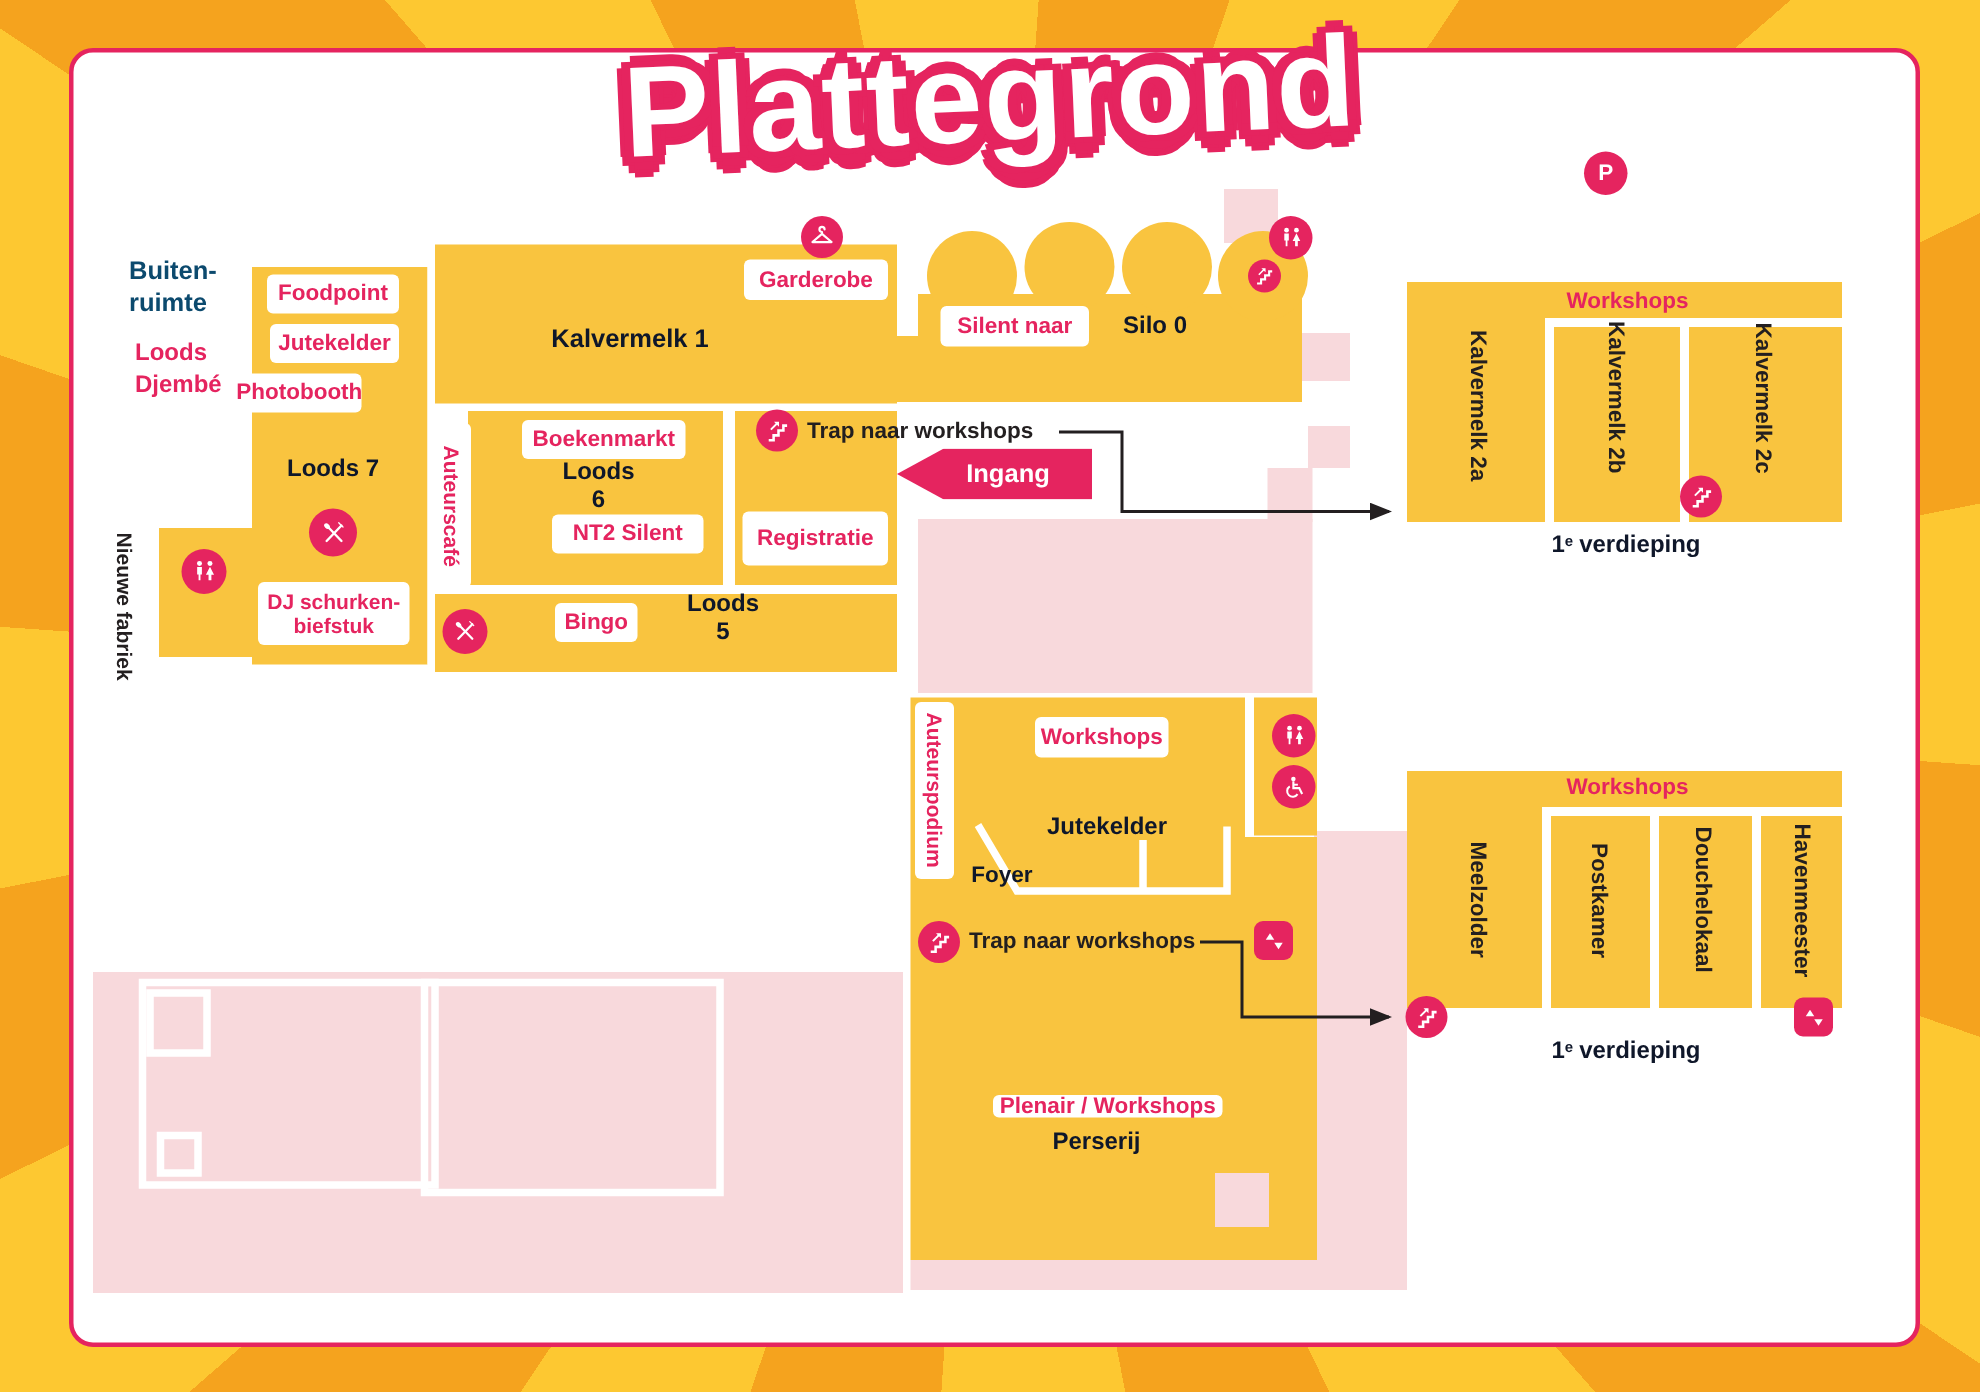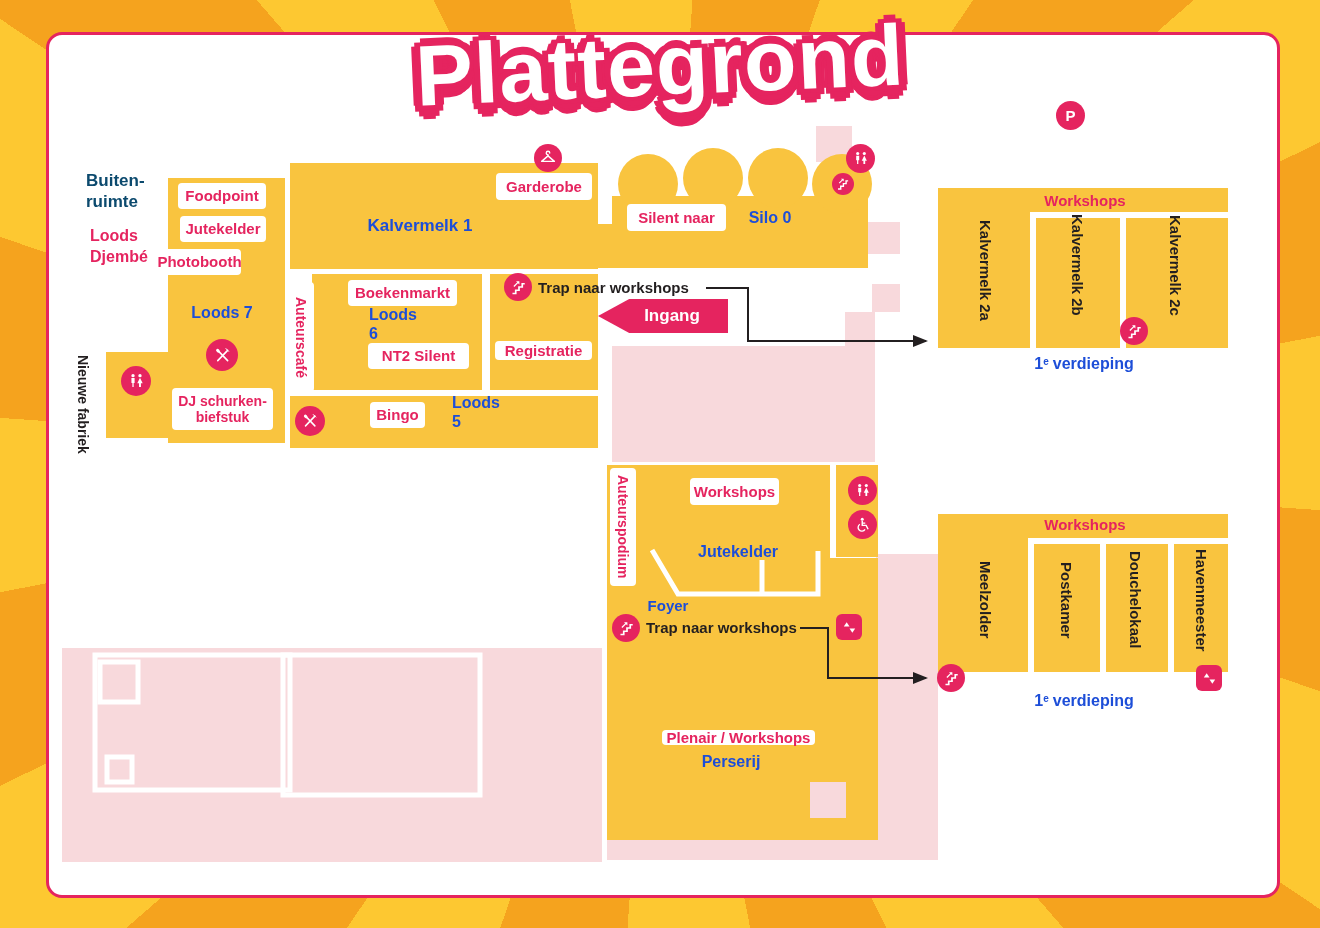--- a/index.html
+++ b/index.html
@@ -8,21 +8,21 @@
     font-family:"Liberation Sans",sans-serif;
     background:repeating-conic-gradient(from 4deg at 50% 50%, #f5a31e 0deg 15deg, #fdc831 15deg 30deg);
   }
   .a{position:absolute}
   .card{left:46px;top:32px;width:1228px;height:860px;background:#fff;border:3px solid #e5245f;border-radius:16px}
   .y{background:#f9c43f}
   .pk{background:#f8d9dc}
   .wh{background:#fff}
   .lbl{background:#fff;border-radius:4px;color:#e5245f;font-weight:bold;font-size:15px;
        display:flex;align-items:center;justify-content:center;text-align:center;line-height:1.15}
-  .btxt{color:#1d4ed8;font-weight:bold;font-size:16px;display:flex;align-items:center;justify-content:center;text-align:left;line-height:1.2}
+  .btxt{color:#0f172a;font-weight:bold;font-size:16px;display:flex;align-items:center;justify-content:center;text-align:center;line-height:1.2}
   .ptxt{color:#e5245f;font-weight:bold;font-size:16px;line-height:1.3}
   .vt{writing-mode:vertical-rl;text-orientation:mixed;color:#231f20;font-weight:bold;font-size:15px;
       display:flex;align-items:center;justify-content:center;text-align:center}
   .vlbl{writing-mode:vertical-rl;text-orientation:mixed;color:#e5245f;font-weight:bold;font-size:14px;
       background:#fff;border-radius:4px;display:flex;align-items:center;justify-content:center;text-align:center}
   .circ{background:#e5245f;border-radius:50%;display:flex;align-items:center;justify-content:center;color:#fff}
   .sqi{background:#e5245f;border-radius:6px;display:flex;align-items:center;justify-content:center}
   .pre{white-space:pre-line}
   .title{left:0;right:0;top:16px;text-align:center;font-size:86px;font-weight:bold;color:#fff;letter-spacing:1px;
     transform:rotate(-2.5deg);
@@ -111,21 +111,21 @@
 <div class="a lbl" style="left:158px;top:249px;width:83px;height:26px">Photobooth</div>
 <div class="a btxt" style="left:186px;top:303px;width:72px;height:20px">Loods 7</div>
 <div class="a lbl pre" style="left:172px;top:388px;width:101px;height:42px;font-size:14px">DJ schurken-
 biefstuk</div>
 <div class="a btxt" style="left:360px;top:216px;width:120px;height:20px;font-size:17px">Kalvermelk 1</div>
 <div class="a lbl" style="left:496px;top:173px;width:96px;height:27px">Garderobe</div>
 <div class="a vlbl" style="left:288px;top:282px;width:26px;height:110px">Auteurscafé</div>
 <div class="a lbl" style="left:348px;top:280px;width:109px;height:26px">Boekenmarkt</div>
 <div class="a btxt" style="left:369px;top:314px;width:60px;height:20px">Loods 6</div>
 <div class="a lbl" style="left:368px;top:343px;width:101px;height:26px">NT2 Silent</div>
-<div class="a lbl" style="left:495px;top:341px;width:97px;height:19px">Registratie</div>
+<div class="a lbl" style="left:495px;top:341px;width:97px;height:36px">Registratie</div>
 <div class="a lbl" style="left:370px;top:402px;width:55px;height:26px">Bingo</div>
 <div class="a btxt" style="left:452px;top:402px;width:60px;height:20px">Loods 5</div>
 <div class="a" style="left:538px;top:279px;width:170px;height:18px;color:#231f20;font-weight:600;font-size:15px">Trap naar workshops</div>
 <div class="a ingang" style="left:598px;top:299px;width:112px;height:34px">Ingang</div>
 
 <div class="a lbl" style="left:627px;top:204px;width:99px;height:27px">Silent naar</div>
 <div class="a btxt" style="left:745px;top:208px;width:50px;height:20px">Silo 0</div>
 
 <div class="a ptxt" style="left:1040px;top:191px;width:90px;height:18px;font-size:15px;text-align:center">Workshops</div>
 <div class="a vt" style="left:974px;top:210px;width:22px;height:120px">Kalvermelk 2a</div>
@@ -144,21 +144,21 @@
 <div class="a vt" style="left:1190px;top:540px;width:22px;height:120px">Havenmeester</div>
 <div class="a btxt" style="left:1028px;top:692px;width:112px;height:18px">
     <span>1</span>
     <sup>e</sup>
     <span style="margin-left:4px">verdieping</span>
   </div>
 
 <div class="a vlbl" style="left:610px;top:468px;width:26px;height:118px">Auteurspodium</div>
 <div class="a lbl" style="left:690px;top:478px;width:89px;height:27px">Workshops</div>
 <div class="a btxt" style="left:698px;top:542px;width:80px;height:20px">Jutekelder</div>
-<div class="a btxt" style="left:645px;top:597px;width:46px;height:18px;font-size:15px">Foyer</div>
+<div class="a btxt" style="left:645px;top:575px;width:46px;height:18px;font-size:15px">Foyer</div>
 <div class="a" style="left:646px;top:619px;width:160px;height:18px;color:#231f20;font-weight:600;font-size:15px">Trap naar workshops</div>
 <div class="a lbl" style="left:662px;top:730px;width:153px;height:15px">Plenair / Workshops</div>
 <div class="a btxt" style="left:696px;top:752px;width:70px;height:20px">Perserij</div>
 
 <div class="a circ" style="left:1056px;top:101px;width:29px;height:29px;font-size:15px;font-weight:bold">
     <span>P</span>
   </div>
 
 <div class="a circ" style="left:121px;top:366px;width:30px;height:30px">
   <svg viewBox="0 0 24 24" width="19" height="19">

